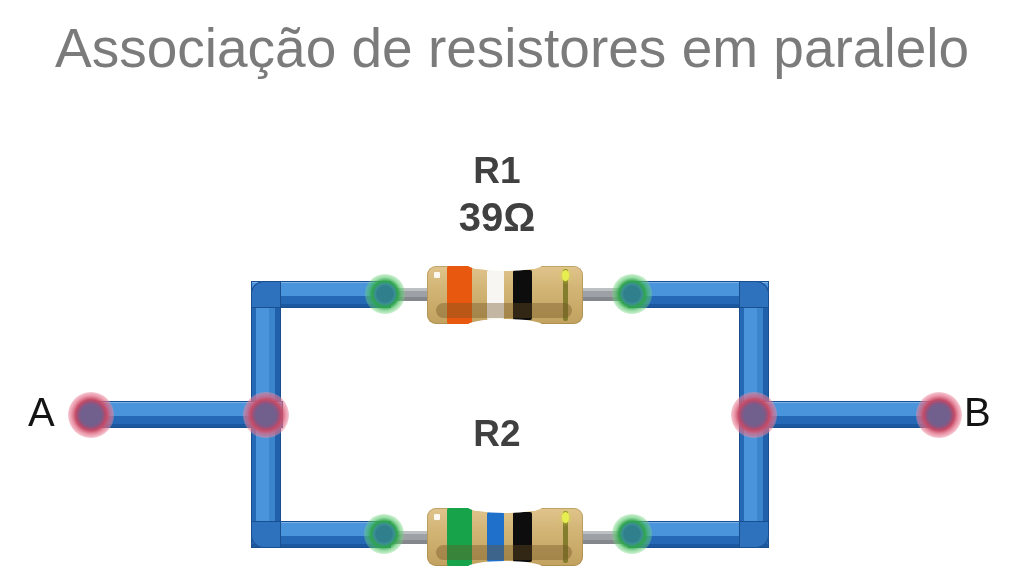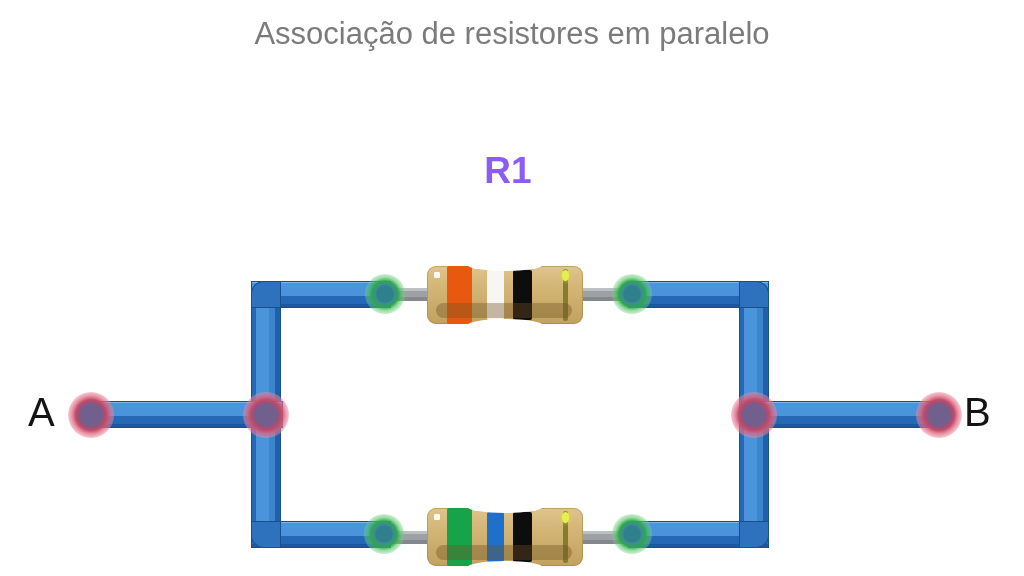--- a/index.html
+++ b/index.html
@@ -3,21 +3,21 @@
 <meta charset="utf-8">
 <title>Associação de resistores em paralelo</title>
 <style>
   html,body { margin:0; padding:0; background:#ffffff; }
   .stage {
     position:relative; width:1024px; height:576px; background:#ffffff;
     overflow:hidden; font-family:"Liberation Sans","DejaVu Sans",sans-serif;
   }
   .title {
     position:absolute; top:16px; left:0; width:100%; margin:0;
-    text-align:center; font-size:31px; font-weight:400; color:#7b7b7b;
+    text-align:center; font-size:55px; font-weight:400; color:#7b7b7b;
   }
 
   
   .wire-h {
     position:absolute; height:27px;
     background:linear-gradient(180deg,#7eb3e8 0%,#7eb3e8 9%,#4a94dc 9%,#4a94dc 54%,#2569b6 54%,#2569b6 87%,#1c589f 87%,#1c589f 100%);
     box-shadow:inset 0 0 0 1px #1a4f8f;
   }
   .wire-v {
     position:absolute; width:30px;
@@ -108,21 +108,21 @@
   }
   .gc-tl { left:365px; top:274px; }
   .gc-tr { left:612px; top:274px; }
   .gc-bl { left:364px; top:514px; }
   .gc-br { left:612px; top:514px; }
 
   
   .term-label { position:absolute; font-size:40px; font-weight:500; color:#141414; }
   .label-a { left:28px;  top:390px; }
   .label-b { left:964px; top:390px; }
-  .res-caption { position:absolute; left:408px; width:200px; text-align:center; color:#8b5cf6; font-weight:600; }
+  .res-caption { position:absolute; left:397px; width:200px; text-align:center; color:#404040; font-weight:600; }
   .r1-name  { top:150px; font-size:37px; }
   .r1-value { top:195px; font-size:40px; }
   .r2-name  { top:413px; font-size:37px; }
   .r2-value { top:459px; font-size:40px; }
 </style>
 </head>
 <body>
 
 <div class="stage">
 
@@ -177,14 +177,16 @@
 
   <div class="node-red node-a"></div>
   <div class="node-red node-jl"></div>
   <div class="node-red node-jr"></div>
   <div class="node-red node-b"></div>
 
   <div class="term-label label-a">A</div>
   <div class="term-label label-b">B</div>
 
   <div class="res-caption r1-name">R1</div>
+  <div class="res-caption r1-value">39Ω</div>
+  <div class="res-caption r2-name">R2</div>
 
 </div>
 
 </body></html>

